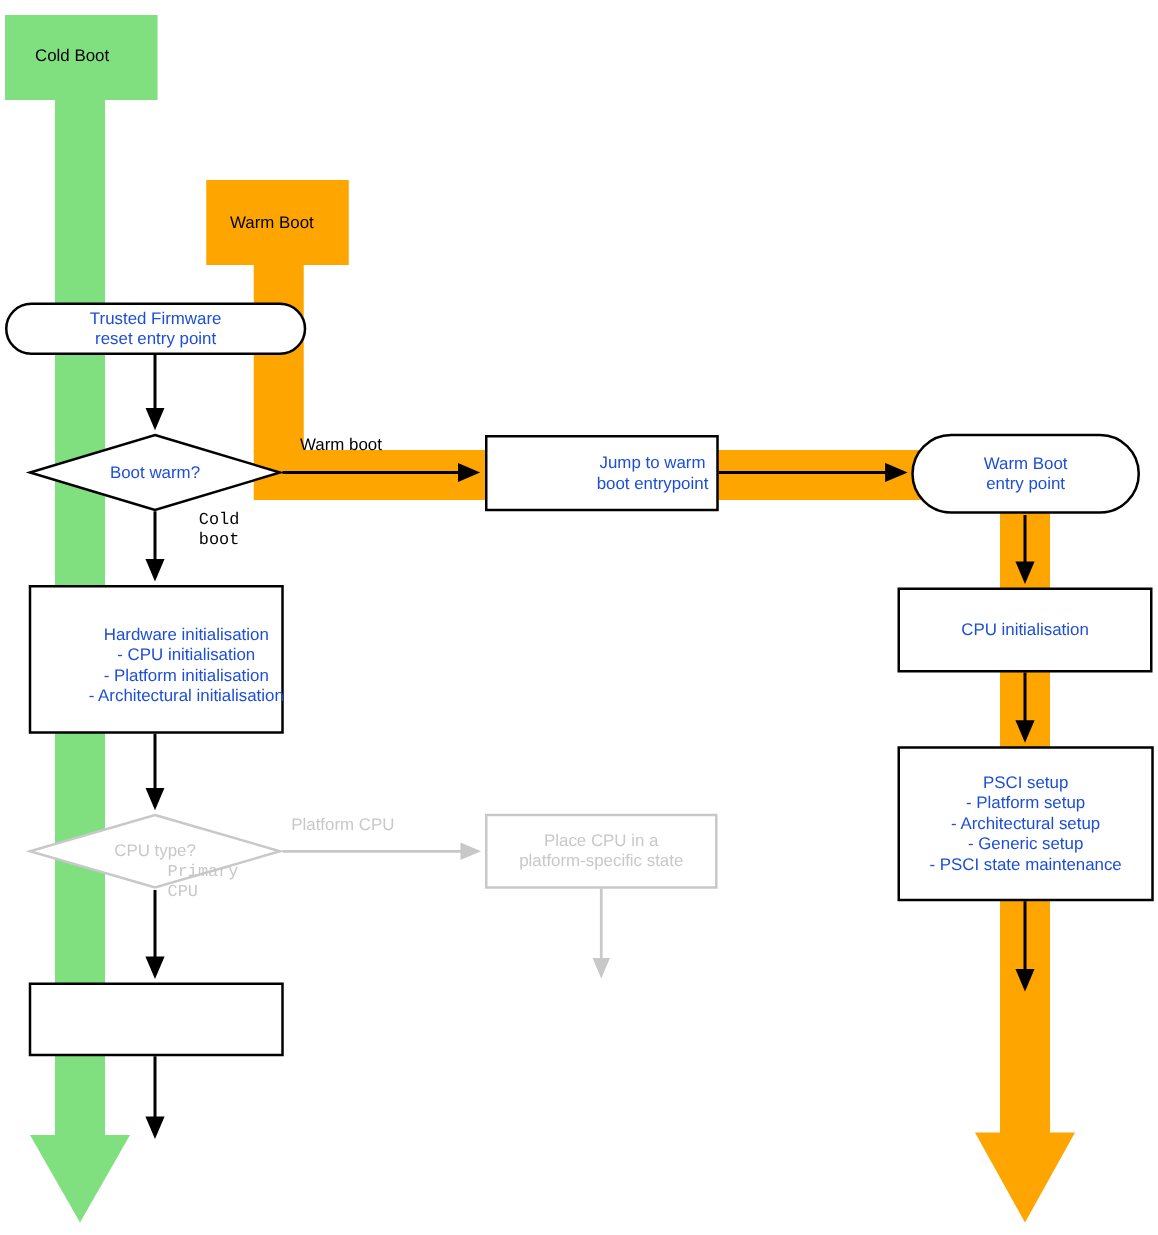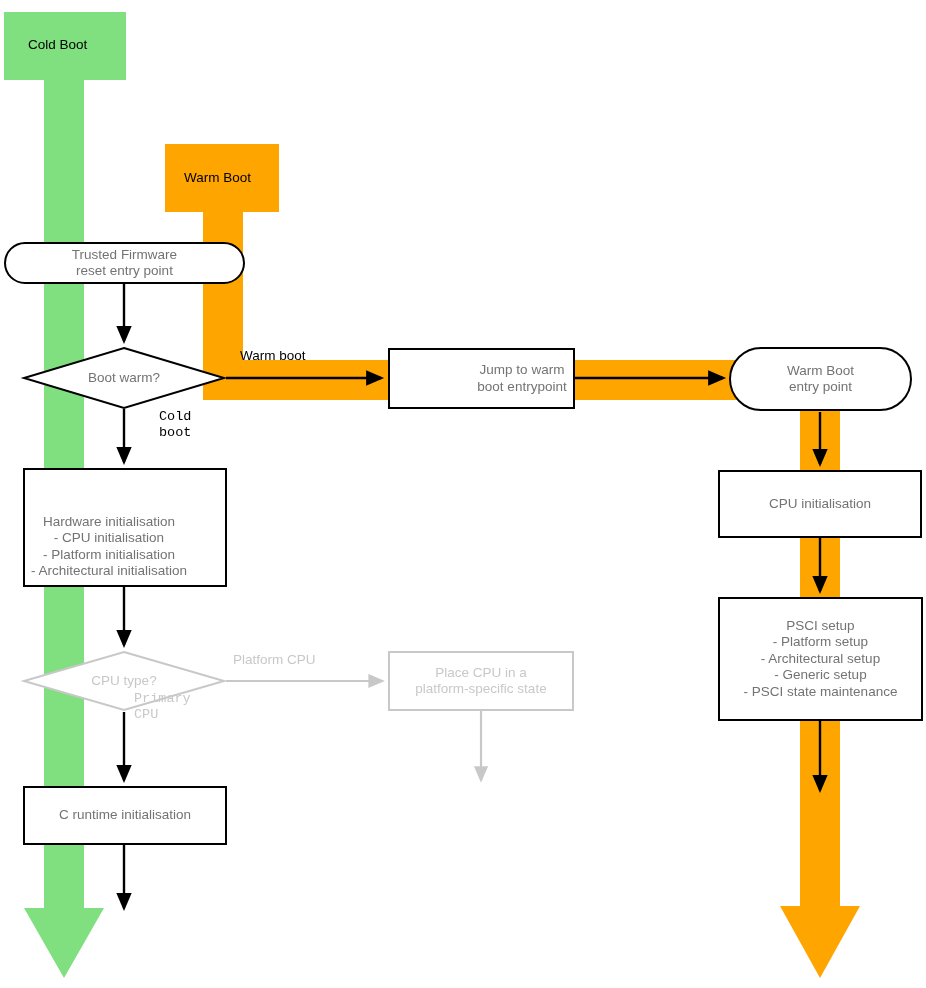--- a/index.html
+++ b/index.html
@@ -25,21 +25,21 @@
     width: 926px;
     height: 988px;
   }
   .node-label {
     position: absolute;
     display: flex;
     align-items: center;
     justify-content: center;
     text-align: center;
     font-size: 13.5px;
-    color: #737373;
+    color: #1d4ed8;
     line-height: 1.22;
     white-space: pre;
     pointer-events: none;
   }
   .edge-label {
     position: absolute;
     font-size: 13.5px;
     color: #000000;
     line-height: 1.2;
     white-space: pre;
@@ -128,31 +128,30 @@
   </svg>
 
   <div class="banner-label" style="left:28px; top:37px;">Cold Boot</div>
   <div class="banner-label" style="left:184px; top:170px;">Warm Boot</div>
 
   <div class="node-label" style="left:5px; top:243px; width:239px; height:40px;">Trusted Firmware
 reset entry point</div>
 
   <div class="node-label" style="left:24px; top:358px; width:200px; height:40px;">Boot warm?</div>
 
-  <div class="node-label" style="left:24px; top:488px; width:170px; height:117px;">Hardware initialisation
+  <div class="node-label" style="left:24px; top:474px; width:170px; height:117px;padding-left:40px;">Hardware initialisation
 - CPU initialisation
 - Platform initialisation
 - Architectural initialisation</div>
 
   <div class="node-label faded" style="left:24px; top:661px; width:200px; height:40px;">CPU type?</div>
 
   <div class="node-label faded" style="left:389px; top:652px; width:184px; height:58px;">Place CPU in a
 platform-specific state</div>
 
-  <div class="node-label" style="left:24px; top:787px; width:202px; height:57px;">C runtime initialisation</div>
 
   <div class="node-label" style="left:389px; top:349px; width:182px; height:59px;margin-left:42px;">Jump to warm
 boot entrypoint</div>
 
   <div class="node-label" style="left:730px; top:348px; width:181px; height:62px;">Warm Boot
 entry point</div>
 
   <div class="node-label" style="left:719px; top:598px; width:203px; height:122px;">PSCI setup
 - Platform setup
 - Architectural setup

